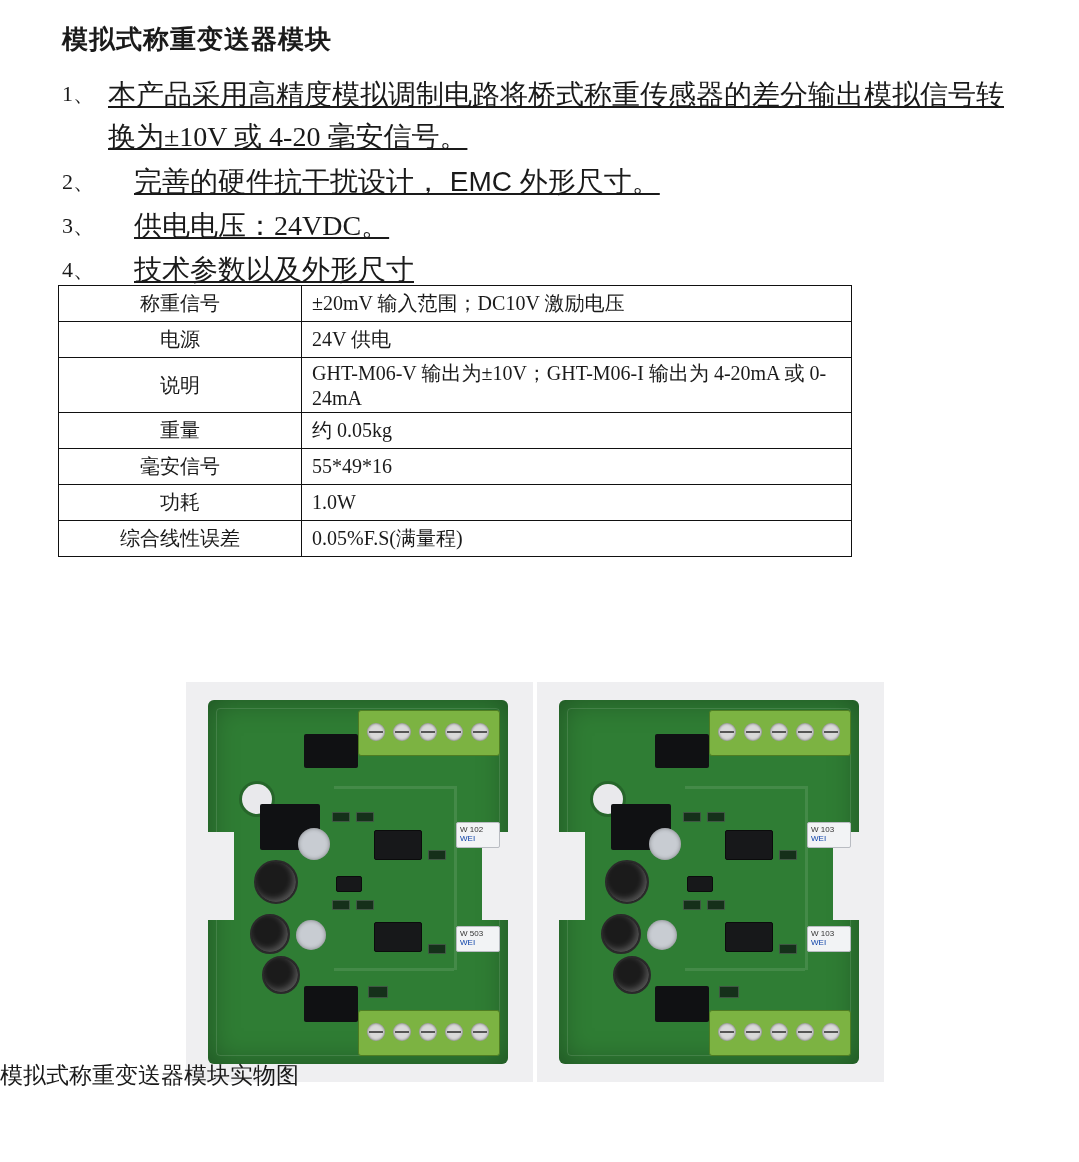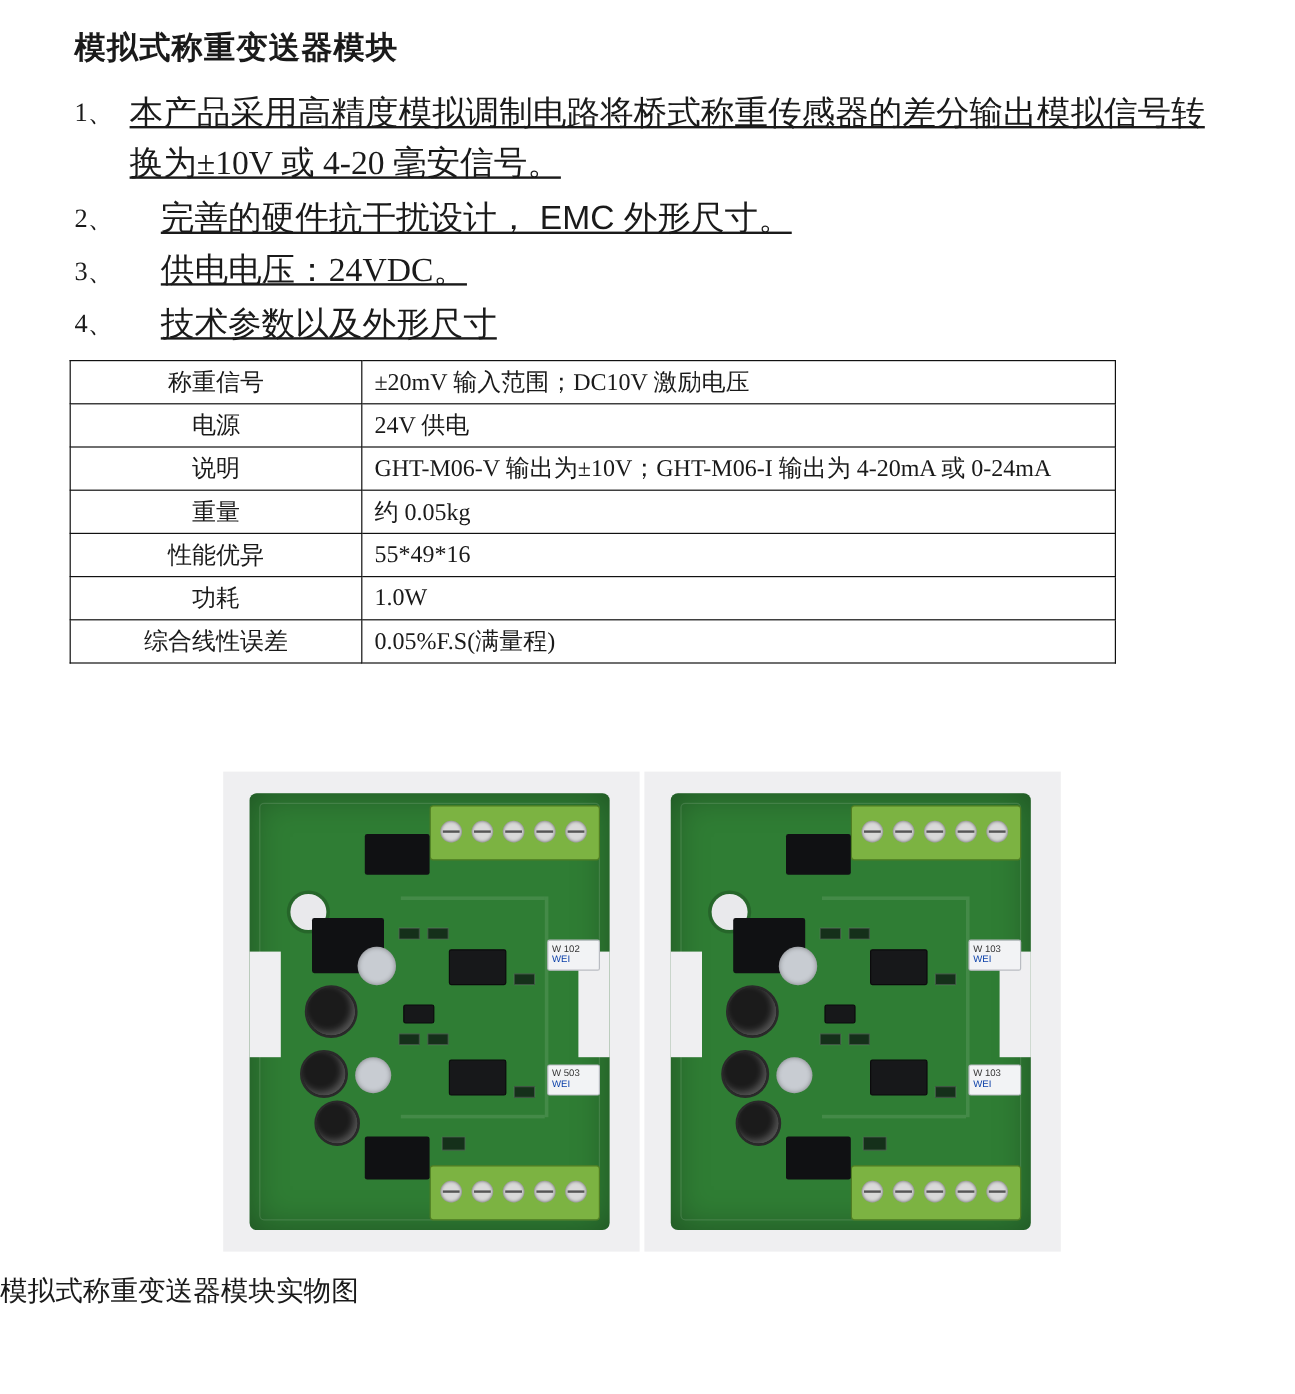--- a/index.html
+++ b/index.html
@@ -54,22 +54,22 @@
     font-size: 28px;
     text-decoration: underline;
   }
   .item-1 .txt { line-height: 42px; }
   .item-2 .txt, .item-3 .txt, .item-4 .txt { padding-left: 26px; }
   .item-2 .txt, .item-4 .txt { font-family: "Liberation Sans", "DejaVu Sans", sans-serif; }
 
   table.spec {
     position: absolute;
     left: 58px;
-    top: 300px;
-    width: 872px;
+    top: 285px;
+    width: 794px;
     border-collapse: collapse;
     table-layout: fixed;
   }
   table.spec td {
     border: 1px solid #111;
     height: 36px;
     font-size: 20px;
     padding: 2px 8px;
     box-sizing: border-box;
   }
@@ -78,21 +78,21 @@
     text-align: center;
   }
   table.spec td.value {
     text-align: left;
     padding-left: 10px;
   }
 
   .photo-wrap {
     position: absolute;
     left: 186px;
-    top: 643px;
+    top: 682px;
     width: 706px;
     height: 400px;
     display: flex;
     gap: 4px;
     background: #ffffff;
   }
   .photo {
     position: relative;
     width: 347px;
     height: 400px;
@@ -267,21 +267,21 @@
       </tr>
       <tr>
         <td class="label">说明</td>
         <td class="value">GHT-M06-V 输出为±10V；GHT-M06-I 输出为 4-20mA 或 0-24mA</td>
       </tr>
       <tr>
         <td class="label">重量</td>
         <td class="value">约 0.05kg</td>
       </tr>
       <tr>
-        <td class="label">性能优异</td>
+        <td class="label">毫安信号</td>
         <td class="value">55*49*16</td>
       </tr>
       <tr>
         <td class="label">功耗</td>
         <td class="value">1.0W</td>
       </tr>
       <tr>
         <td class="label">综合线性误差</td>
         <td class="value">0.05%F.S(满量程)</td>
       </tr>

